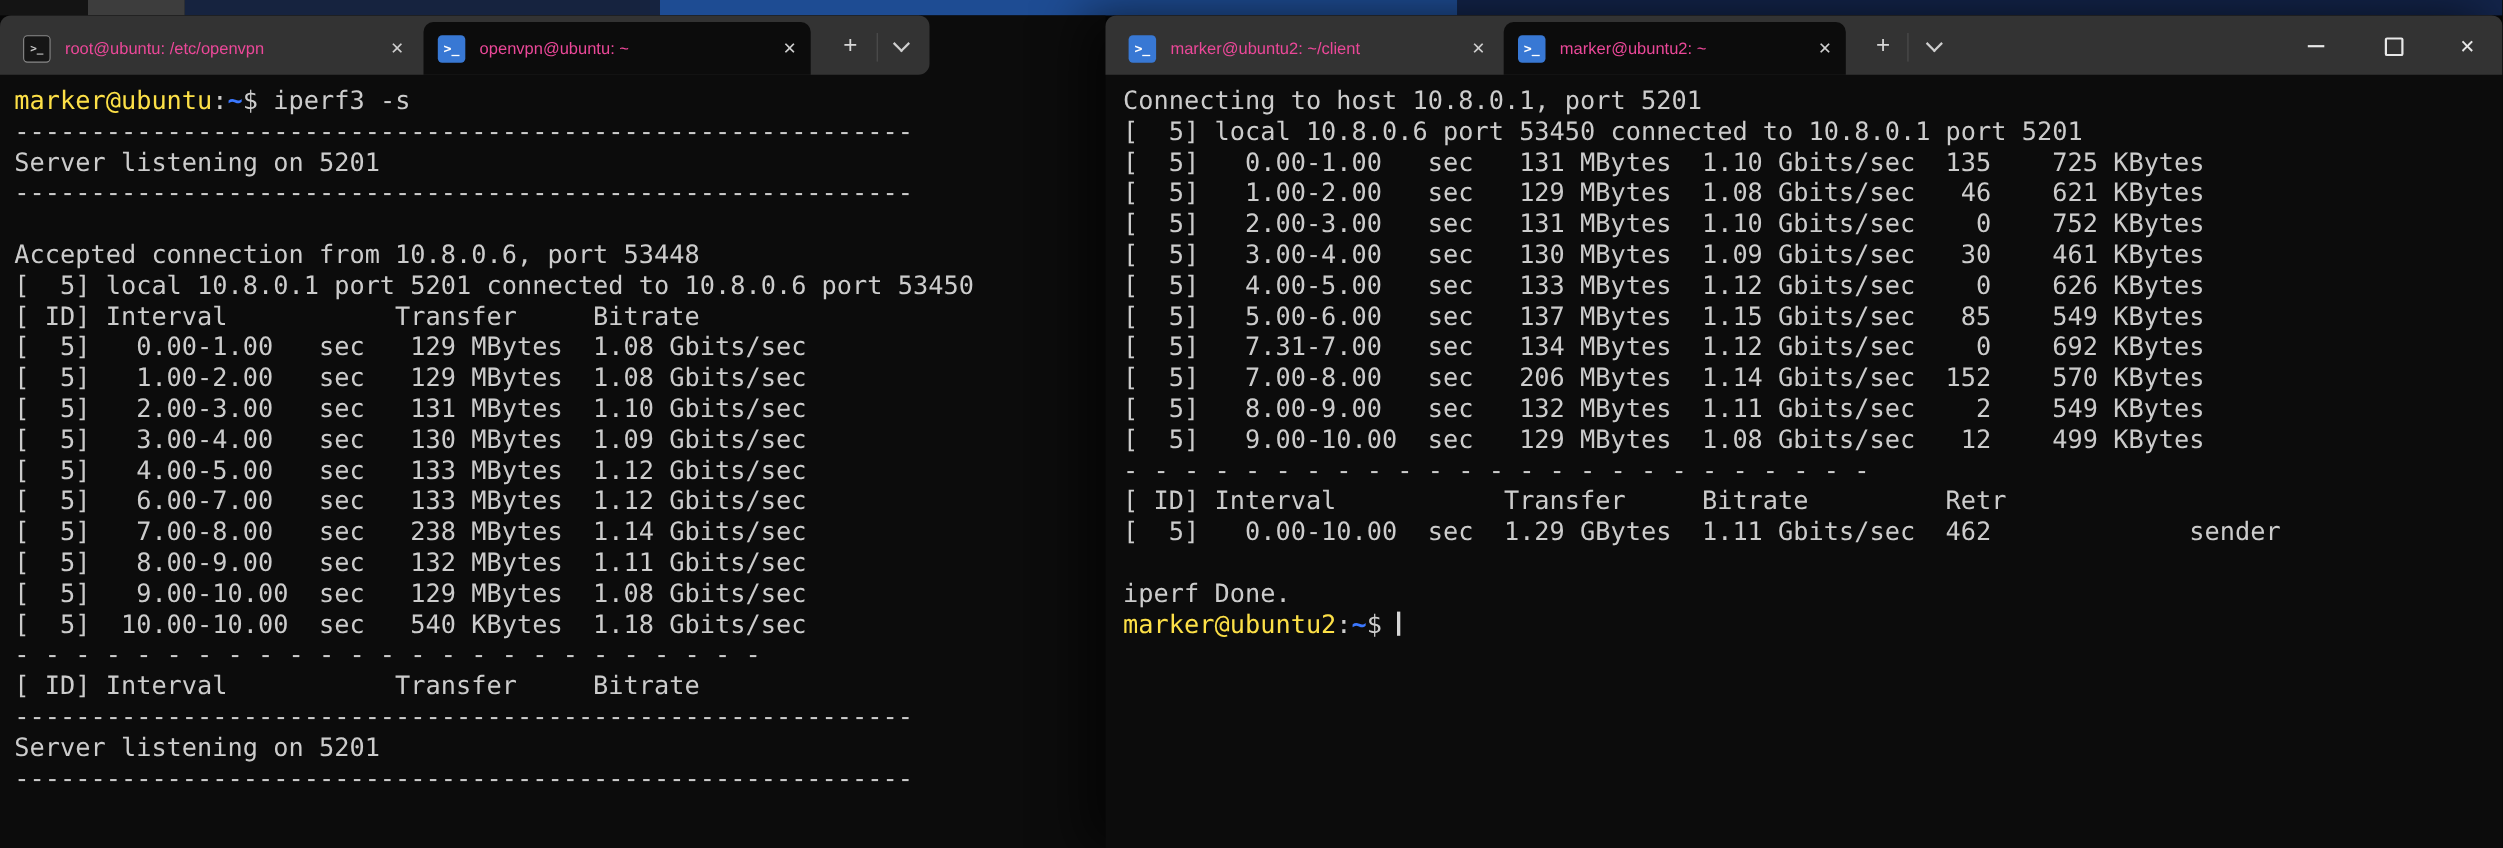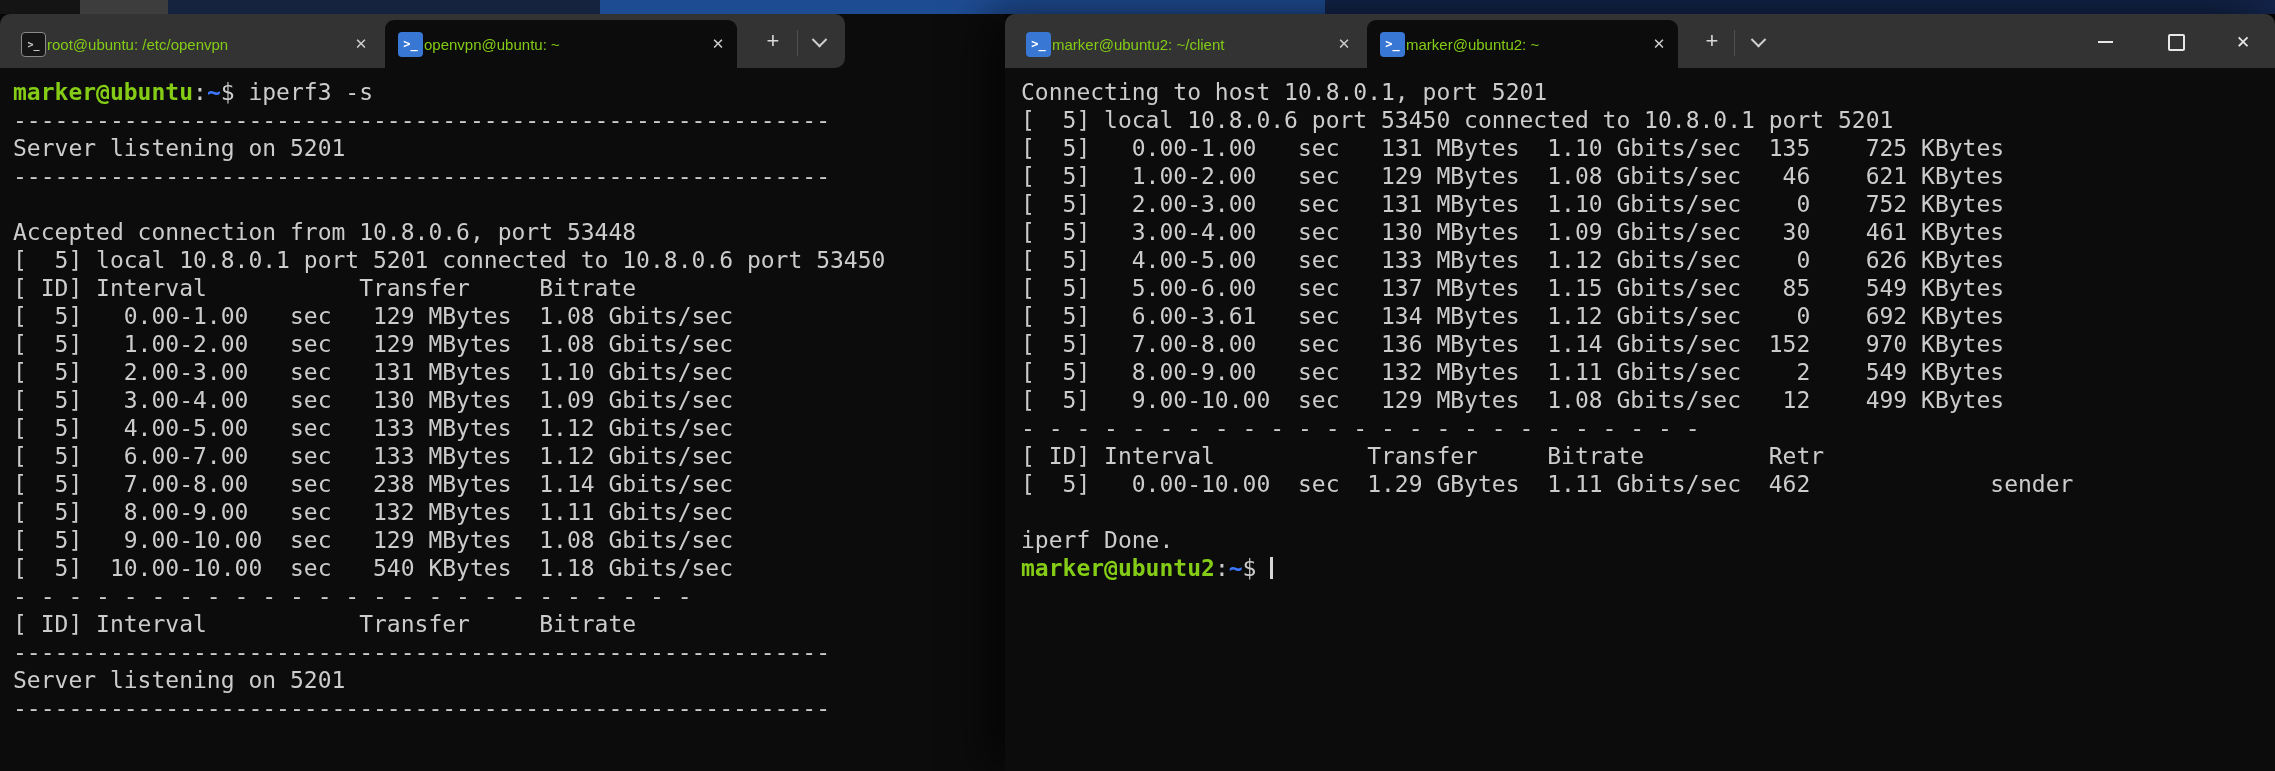--- a/index.html
+++ b/index.html
@@ -20,21 +20,21 @@
   .term-window{position:absolute;top:14px;height:757px;background:#0c0c0c;}
   .win-left{left:0;width:1005px;border-radius:10px 0 0 0;}
   .win-right{left:1005px;width:1270px;border-radius:10px 10px 0 0;
     box-shadow:-20px 0 45px rgba(0,0,0,.6);}
   .tabbar{position:absolute;top:0;left:0;height:54px;background:#333333;}
   .win-left .tabbar{width:845px;border-radius:10px 10px 10px 0;}
   .win-right .tabbar{width:1270px;border-radius:10px 10px 0 0;}
   .tab{position:absolute;top:6px;height:48px;display:flex;align-items:center;
     border-radius:9px 9px 0 0;overflow:hidden;}
   .tab.active{background:#0c0c0c;}
-  .tab-title{flex:1;margin-left:1px;font-size:15px;color:#84cc16;
+  .tab-title{flex:1;margin-left:13px;font-size:15px;color:#ec4899;
     white-space:nowrap;overflow:hidden;}
   .tab-close{width:30px;text-align:center;font-size:15px;color:#cfcfcf;
     margin-right:4px;cursor:default;}
   .tab-icon{width:25px;height:25px;margin-left:13px;border-radius:4px;flex:none;
     display:flex;align-items:center;justify-content:center;
     font:bold 12px "DejaVu Sans Mono",monospace;}
   .icon-ps{background:#3878d4;color:#ffffff;}
   .icon-console{background:#161616;border:1px solid #8a8a8a;color:#c8c8c8;
     width:23px;height:23px;font-size:10px;}
   .newtab-btn{position:absolute;top:12px;width:34px;height:32px;
@@ -49,21 +49,21 @@
     display:flex;align-items:center;justify-content:center;color:#e8e8e8;}
   .glyph-min{width:15px;height:2px;background:#e8e8e8;}
   .glyph-max{width:13px;height:13px;border:2px solid #e8e8e8;border-radius:2px;}
   .glyph-close{font-size:17px;line-height:17px;}
   
   .term{position:absolute;top:54px;bottom:0;left:0;right:0;overflow:hidden;
     font-family:"DejaVu Sans Mono",monospace;font-size:23px;color:#cccccc;}
   .win-left  .term{padding:10px 0 0 13px;}
   .win-right .term{padding:10px 0 0 16px;}
   .term-line{height:28px;line-height:28px;white-space:pre;}
-  .sg{color:#84cc16;font-weight:bold;}
+  .sg{color:#fde047;font-weight:normal;}
   .sb{color:#3b78ff;font-weight:bold;}
   .cursor{display:inline-block;width:3px;height:22px;background:#d6d6d6;
     vertical-align:-3px;}
 </style>
 </head>
 <body>
 
 <div class="topstrip ts1"></div>
 <div class="topstrip ts2"></div>
 <div class="topstrip ts3"></div>
@@ -155,22 +155,22 @@
   </div>
   <div class="term">
       <div class="term-line"><span>Connecting to host 10.8.0.1, port 5201</span></div>
       <div class="term-line"><span>[  5] local 10.8.0.6 port 53450 connected to 10.8.0.1 port 5201</span></div>
       <div class="term-line"><span>[  5]   0.00-1.00   sec   131 MBytes  1.10 Gbits/sec  135    725 KBytes</span></div>
       <div class="term-line"><span>[  5]   1.00-2.00   sec   129 MBytes  1.08 Gbits/sec   46    621 KBytes</span></div>
       <div class="term-line"><span>[  5]   2.00-3.00   sec   131 MBytes  1.10 Gbits/sec    0    752 KBytes</span></div>
       <div class="term-line"><span>[  5]   3.00-4.00   sec   130 MBytes  1.09 Gbits/sec   30    461 KBytes</span></div>
       <div class="term-line"><span>[  5]   4.00-5.00   sec   133 MBytes  1.12 Gbits/sec    0    626 KBytes</span></div>
       <div class="term-line"><span>[  5]   5.00-6.00   sec   137 MBytes  1.15 Gbits/sec   85    549 KBytes</span></div>
-      <div class="term-line"><span>[  5]   6.00-3.61   sec   134 MBytes  1.12 Gbits/sec    0    692 KBytes</span></div>
-      <div class="term-line"><span>[  5]   7.00-8.00   sec   136 MBytes  1.14 Gbits/sec  152    970 KBytes</span></div>
+      <div class="term-line"><span>[  5]   7.31-7.00   sec   134 MBytes  1.12 Gbits/sec    0    692 KBytes</span></div>
+      <div class="term-line"><span>[  5]   7.00-8.00   sec   206 MBytes  1.14 Gbits/sec  152    570 KBytes</span></div>
       <div class="term-line"><span>[  5]   8.00-9.00   sec   132 MBytes  1.11 Gbits/sec    2    549 KBytes</span></div>
       <div class="term-line"><span>[  5]   9.00-10.00  sec   129 MBytes  1.08 Gbits/sec   12    499 KBytes</span></div>
       <div class="term-line"><span>- - - - - - - - - - - - - - - - - - - - - - - - -</span></div>
       <div class="term-line"><span>[ ID] Interval           Transfer     Bitrate         Retr</span></div>
       <div class="term-line"><span>[  5]   0.00-10.00  sec  1.29 GBytes  1.11 Gbits/sec  462             sender</span></div>
       <div class="term-line"><span></span></div>
       <div class="term-line"><span>iperf Done.</span></div>
       <div class="term-line"><span class="sg">marker@ubuntu2</span><span>:</span><span class="sb">~</span><span>$ </span><span class="cursor"></span></div>
     </div>
 </div>

